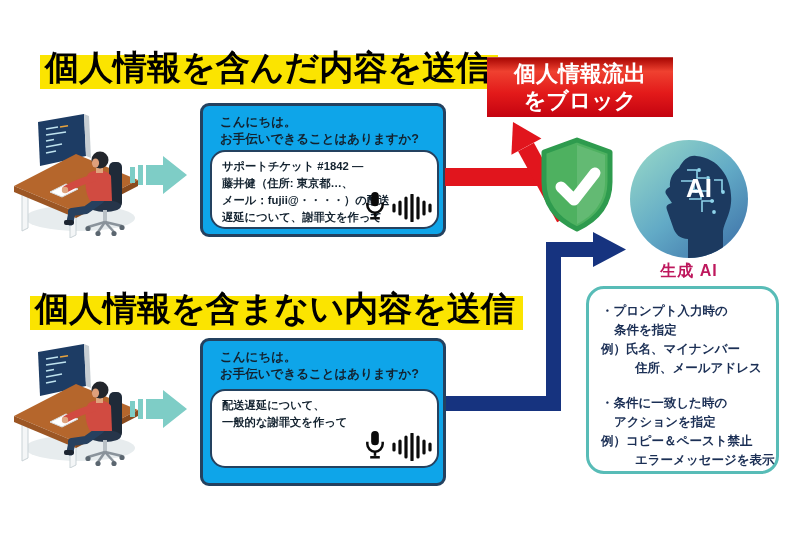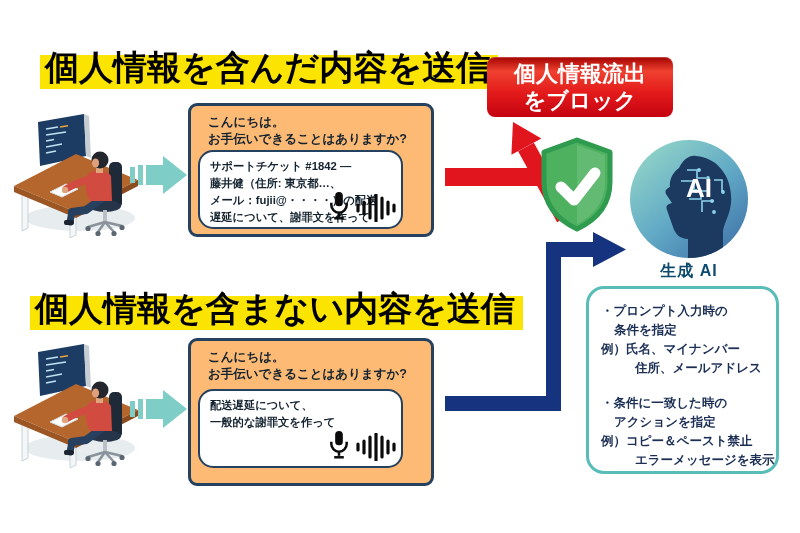--- a/index.html
+++ b/index.html
@@ -12,53 +12,53 @@
   .headline{
     position:absolute;left:30px;font-size:34px;font-weight:900;color:#000;
     white-space:nowrap;letter-spacing:0px;line-height:1.25;
   }
   .headline .hl{
     background-image:linear-gradient(180deg, rgba(0,0,0,0) 16%, #fbe400 16%, #fbe400 100%);
     padding:0 8px 3px 5px;
   }
   
   .banner{
-    position:absolute;left:487px;top:57px;width:186px;height:60px;border-radius:8px;
+    position:absolute;left:487px;top:57px;width:186px;height:60px;border-radius:0;
     background:linear-gradient(180deg,#a30300 0%,#ef4130 24%,#e31a1a 60%,#c40310 100%);
     color:#fff;font-weight:900;font-size:22px;text-align:center;line-height:27px;
     display:flex;flex-direction:column;justify-content:center;
     box-shadow:inset 0 1px 0 rgba(255,255,255,.25);
   }
   
   .bubble{
-    position:absolute;left:188px;width:246px;background:#fdba74;
+    position:absolute;left:200px;width:246px;background:#0ea5e9;
     border:3px solid #24415f;border-radius:9px;box-sizing:border-box;
   }
   .bubble .greet{
     position:absolute;left:17px;top:8px;font-size:12.5px;font-weight:700;color:#13222f;line-height:17px;
     white-space:nowrap;
   }
   .bubble-inner{
-    position:absolute;left:7px;width:205px;height:79px;background:#fff;
+    position:absolute;left:7px;width:229px;height:79px;background:#fff;
     border:2px solid #24415f;border-radius:15px;box-sizing:border-box;
   }
   .bubble-inner .ptxt{
     position:absolute;left:10px;top:6px;font-size:11.3px;font-weight:700;color:#13222f;line-height:17px;
     white-space:nowrap;
   }
   .icon-row{position:absolute;right:4px;bottom:5px;display:flex;align-items:flex-end;gap:4px;}
   
   .ai-circle{
     position:absolute;left:630px;top:140px;width:118px;height:118px;border-radius:50%;
     background:linear-gradient(140deg,#9bdcc8 0%,#62aac6 52%,#3a6ba5 100%);
     overflow:hidden;
   }
   .ai-caption{
     position:absolute;left:620px;top:261px;width:138px;text-align:center;
-    color:#0c4a6e;font-weight:900;font-size:16px;letter-spacing:1px;
+    color:#be185d;font-weight:900;font-size:16px;letter-spacing:1px;
   }
   
   .info-box{
     position:absolute;left:586px;top:286px;width:193px;height:188px;background:#fff;
     border:3px solid #58bcb7;border-radius:18px;box-sizing:border-box;
     padding:13px 10px 0 12px;color:#1b2f55;font-size:12.5px;font-weight:700;line-height:19px;
   }
   .info-box div{white-space:nowrap;}
   .info-box .ind1{padding-left:13px;}
   .info-box .ind2{padding-left:34px;}

